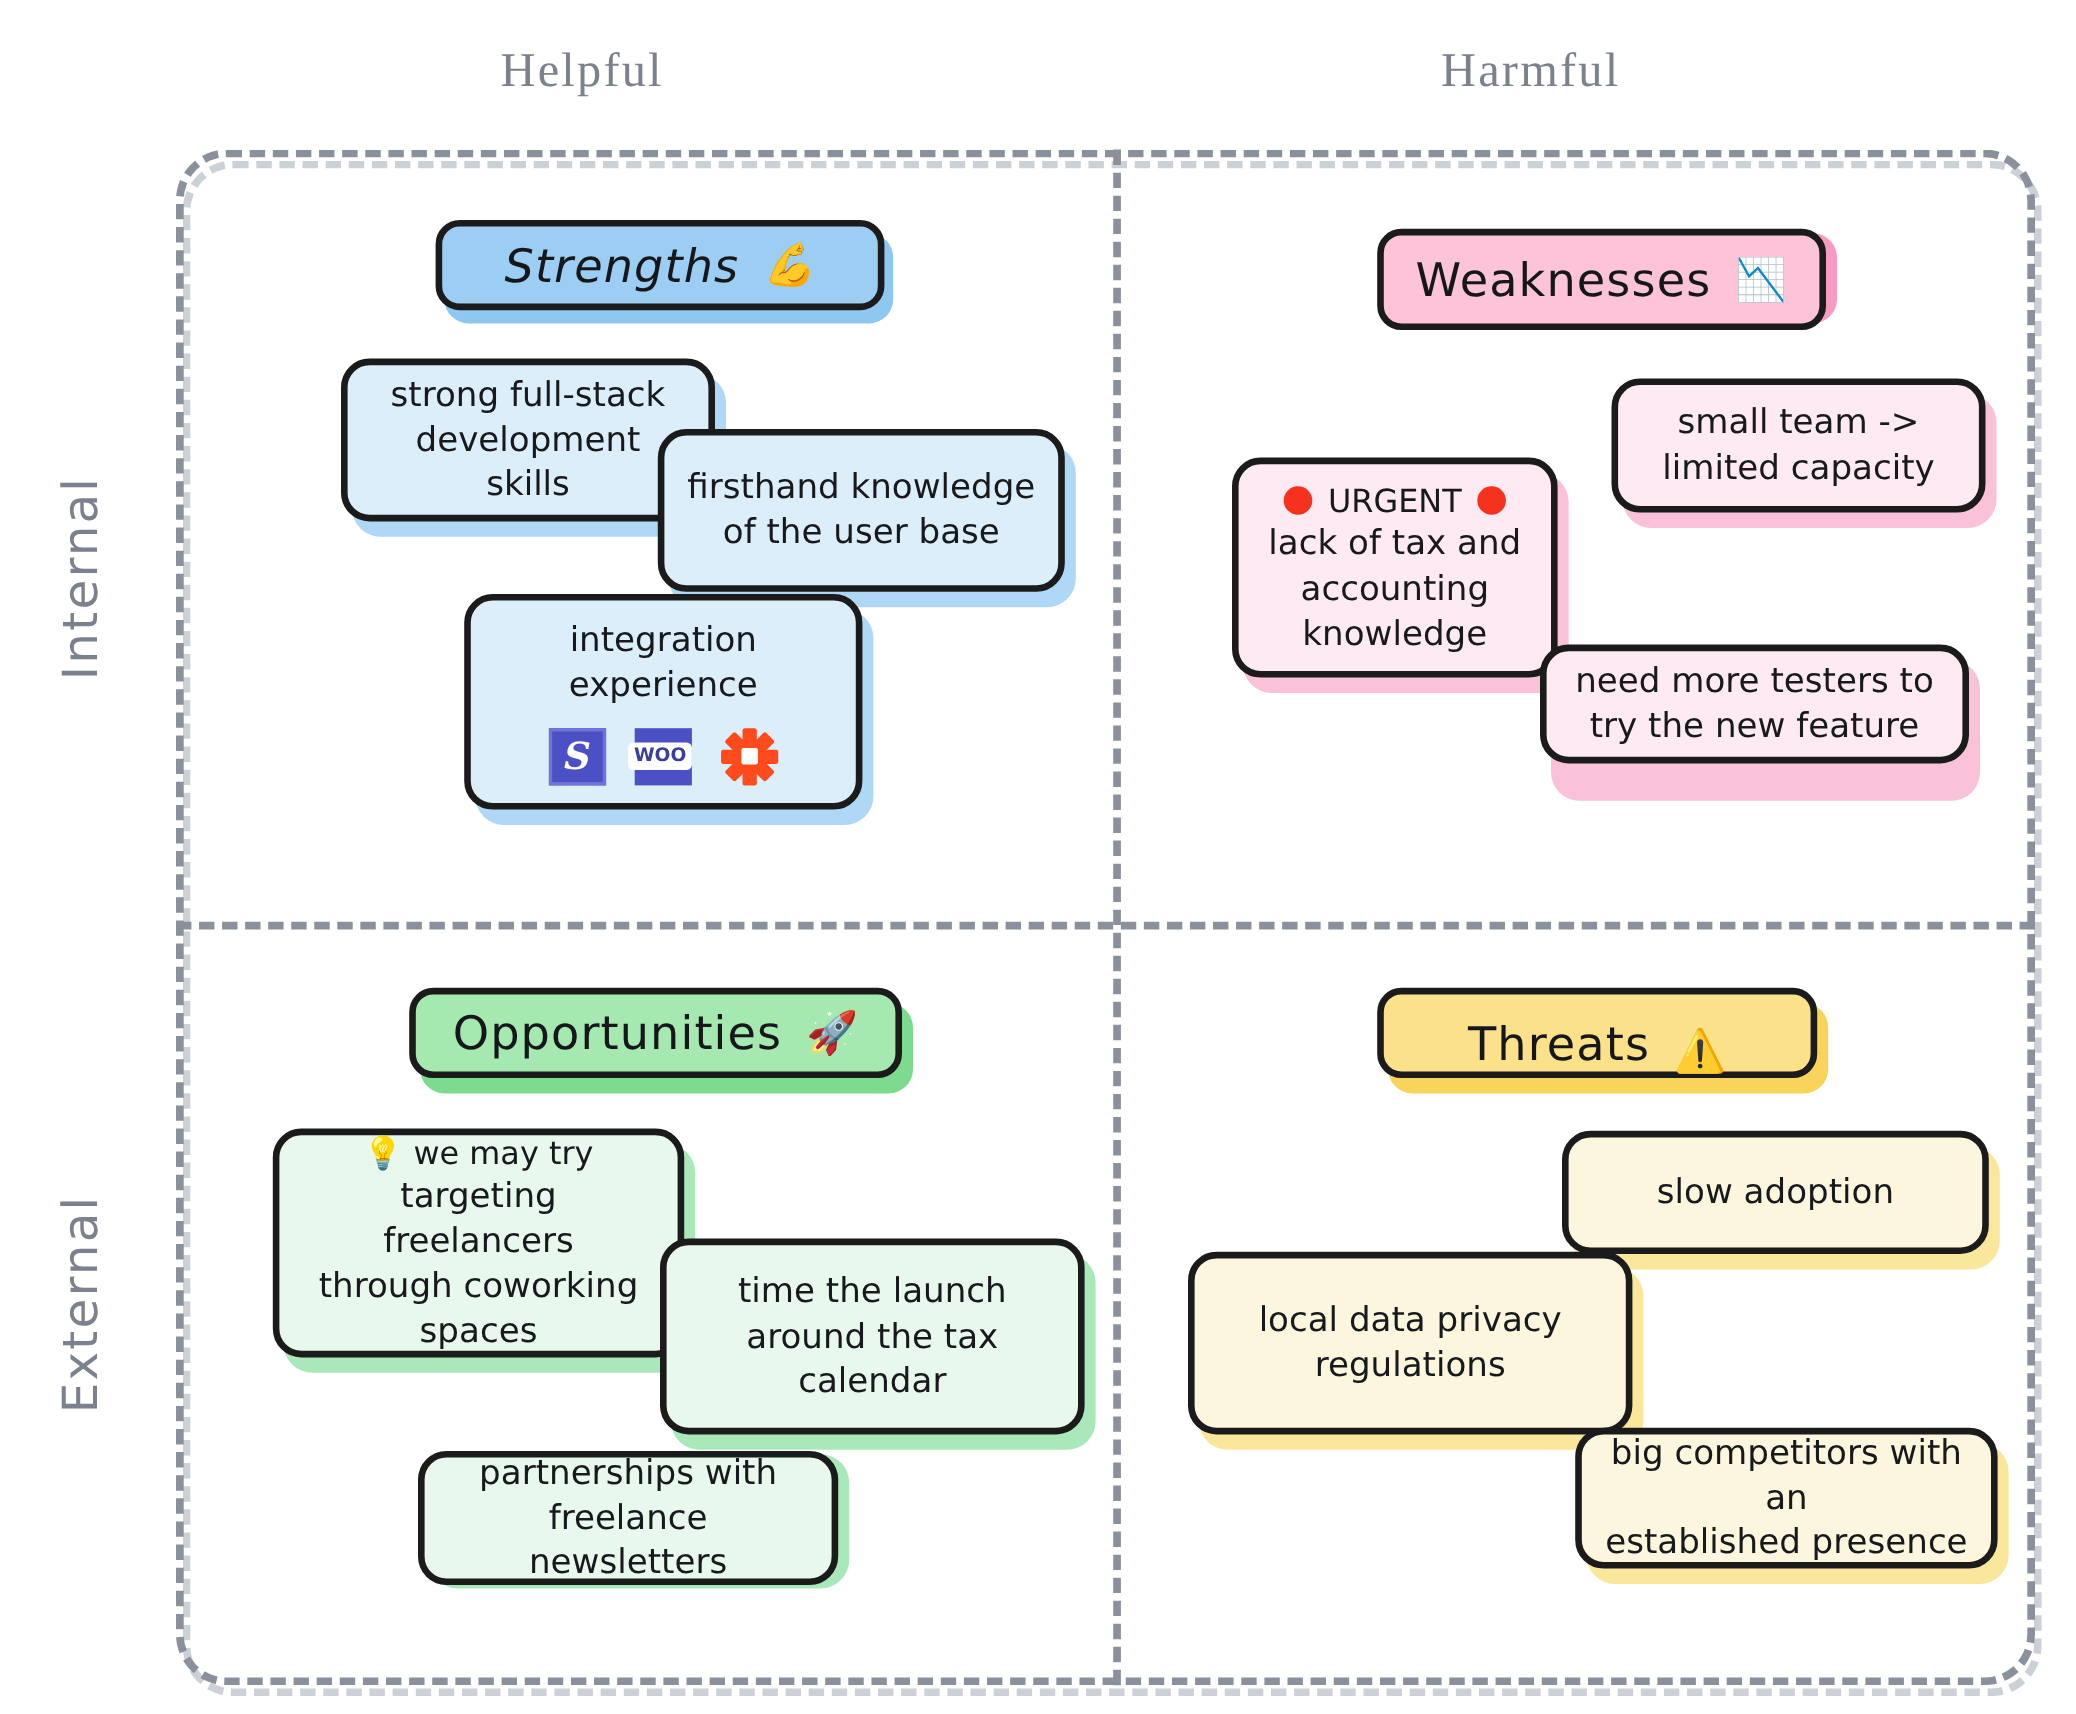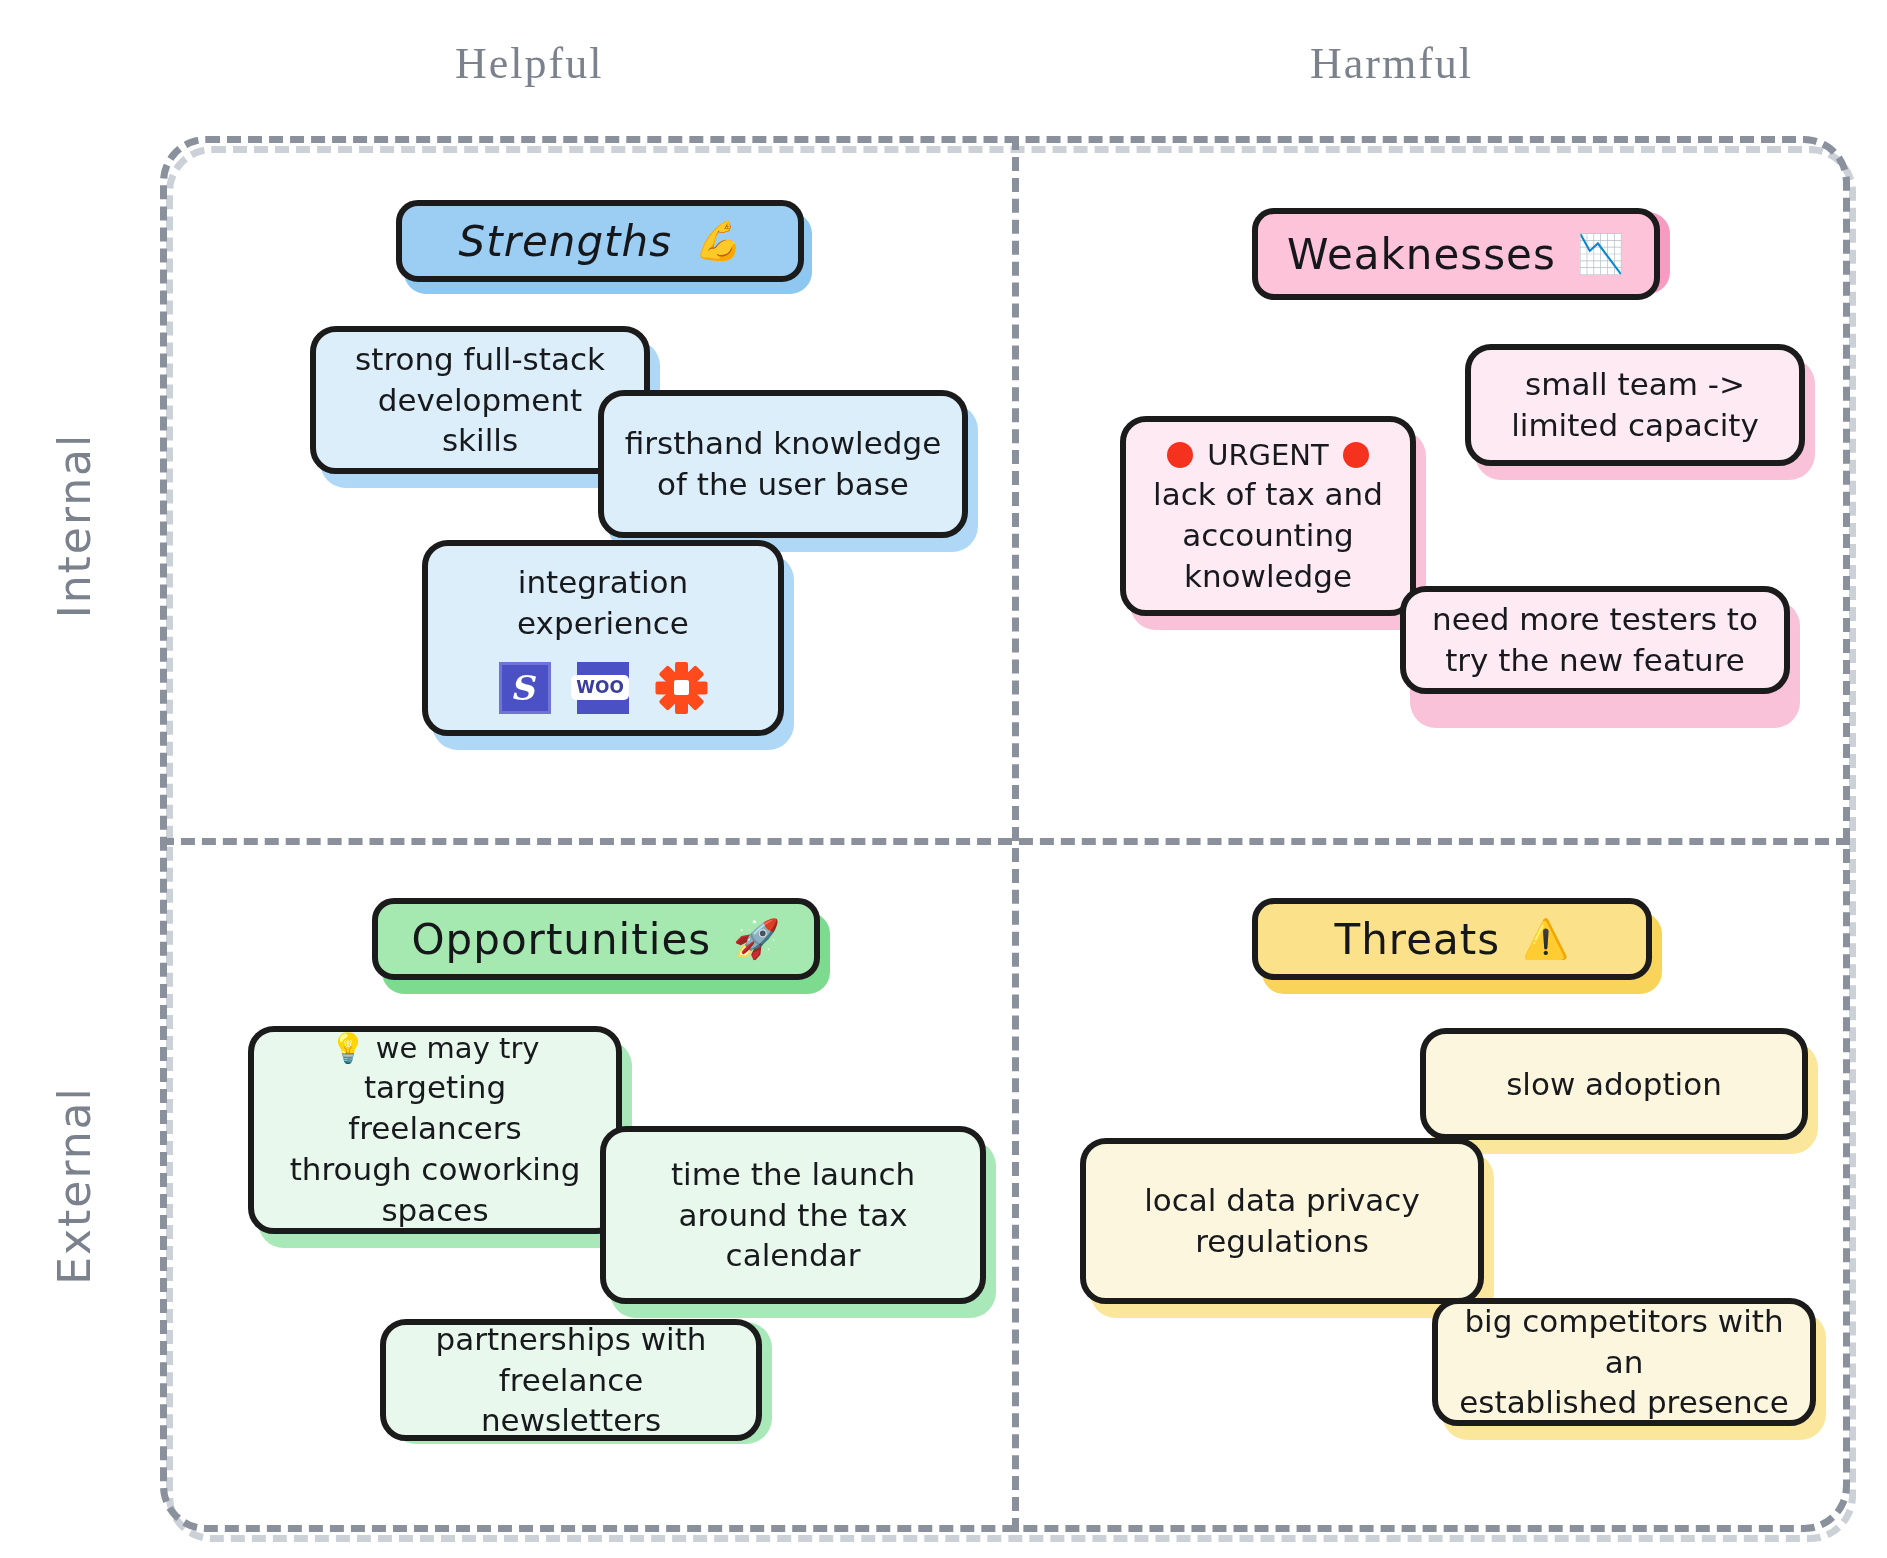--- a/index.html
+++ b/index.html
@@ -314,21 +314,21 @@
 calendar</div>
 </div>
 
 <div class="card-shadow" style="left: 390px; top: 1322px; width: 382px; height: 122px; background: rgb(169, 232, 184);"></div>
 <div class="card" style="left: 380px; top: 1308px; width: 382px; height: 122px; background: rgb(233, 248, 237); margin-top: 11px;">
   <div class="card-text">partnerships with
 freelance newsletters</div>
 </div>
 
 <div class="pill-shadow" style="left: 1262px; top: 912px; width: 400px; height: 82px; background: rgb(248, 212, 91);"></div>
-<div class="pill" style="left: 1252px; top: 898px; width: 400px; height: 82px; background: rgb(251, 225, 138);">
+<div class="pill" style="left: 1252px; top: 898px; width: 400px; height: 82px; background: rgb(251, 225, 138); align-items: flex-end;">
   <span class="pill-label">Threats</span>
   <span class="pill-emoji">⚠️</span>
 </div>
 
 <div class="card-shadow" style="left: 1430px; top: 1042px; width: 388px; height: 112px; background: rgb(251, 231, 155);"></div>
 <div class="card" style="left: 1420px; top: 1028px; width: 388px; height: 112px; background: rgb(253, 246, 222);">
   <div class="card-text">slow adoption</div>
 </div>
 
 <div class="card-shadow" style="left: 1090px; top: 1152px; width: 404px; height: 166px; background: rgb(251, 231, 155);"></div>

